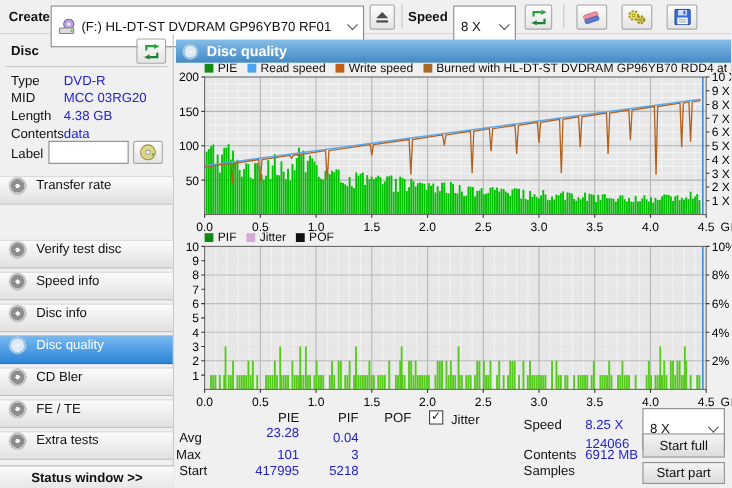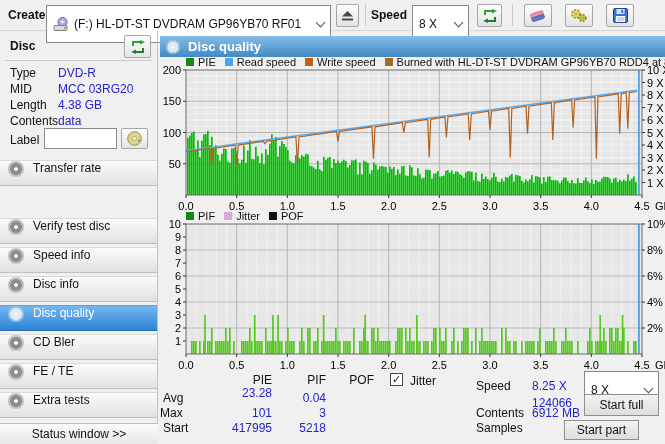--- a/index.html
+++ b/index.html
@@ -31,21 +31,21 @@
   
   .legend{position:absolute;display:flex;align-items:center;font-size:11px;white-space:nowrap}
   .leg-item{display:inline-flex;align-items:center;gap:4px;margin-right:9px}
   .leg-sq{width:8px;height:8px;display:inline-block}
   svg text{font-family:"Liberation Sans",sans-serif;font-size:11px;fill:#000}
   
   .statcol{position:absolute;width:70px;text-align:right}
   .cb{position:absolute;width:13px;height:13px;background:#fff;border:1px solid #454545;display:flex;align-items:center;justify-content:center;font-size:11px;line-height:1;color:#222}
   .pushbtn{position:absolute;display:flex;align-items:center;justify-content:center;background:linear-gradient(#f3f3f3,#dddddd);border:1px solid #8f8f8f;font-size:12px}
   #status-btn{position:absolute;left:0;top:423px;width:158px;height:21px;display:flex;align-items:center;justify-content:center;
-    background:linear-gradient(#fbfbfb,#e7e7e7);border-top:1px solid #bdbdbd;font-weight:normal}
+    background:linear-gradient(#fbfbfb,#e7e7e7);border-top:1px solid #bdbdbd;font-weight:bold}
 </style>
 </head>
 <body>
 
 <div id="app">
 
   <div id="toolbar">
     <span class="abs bold" style="left:8px;top:8px">Create</span>
 
     <div class="combo" style="left:46px;top:5px;width:285px">
@@ -890,16 +890,16 @@
     <span class="abs" style="left:476px;top:406px">Contents</span>
     <span class="abs blue" style="left:532px;top:406px">6912 MB</span>
     <span class="abs" style="left:476px;top:421px">Samples</span>
     <span class="abs blue" style="left:532px;top:396px">124066</span>
 
     <div class="combo" style="left:584px;top:371px;width:75px;height:20px">
       <span>8 X</span>
       <span class="chev"></span>
     </div>
     <div class="pushbtn" style="left:584px;top:394px;width:75px;height:22px">Start full</div>
-    <div class="pushbtn" style="left:564px;top:420px;width:75px;height:20px">Start part</div>
+    <div class="pushbtn" style="left:584px;top:420px;width:75px;height:20px">Start part</div>
   </div>
 
 </div>
 
 </body></html>

